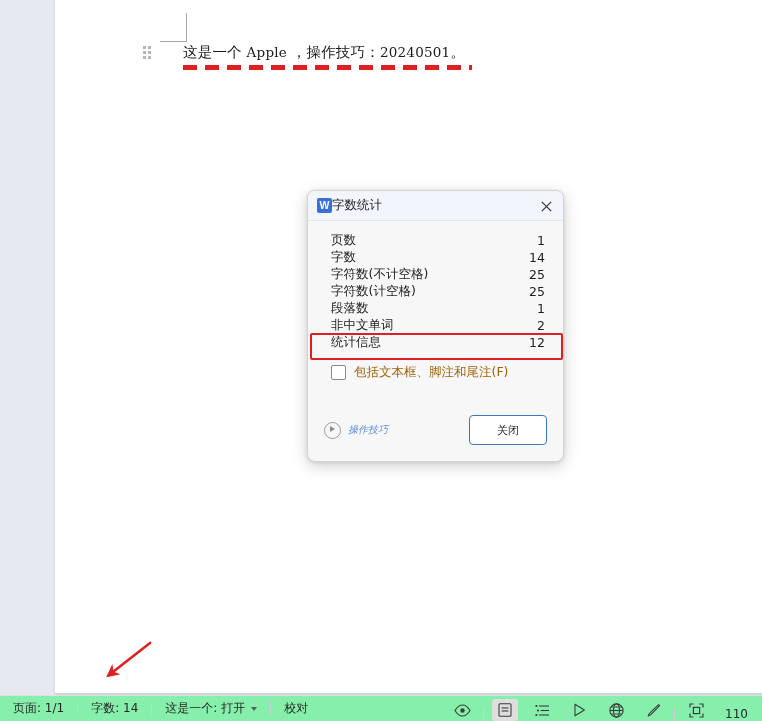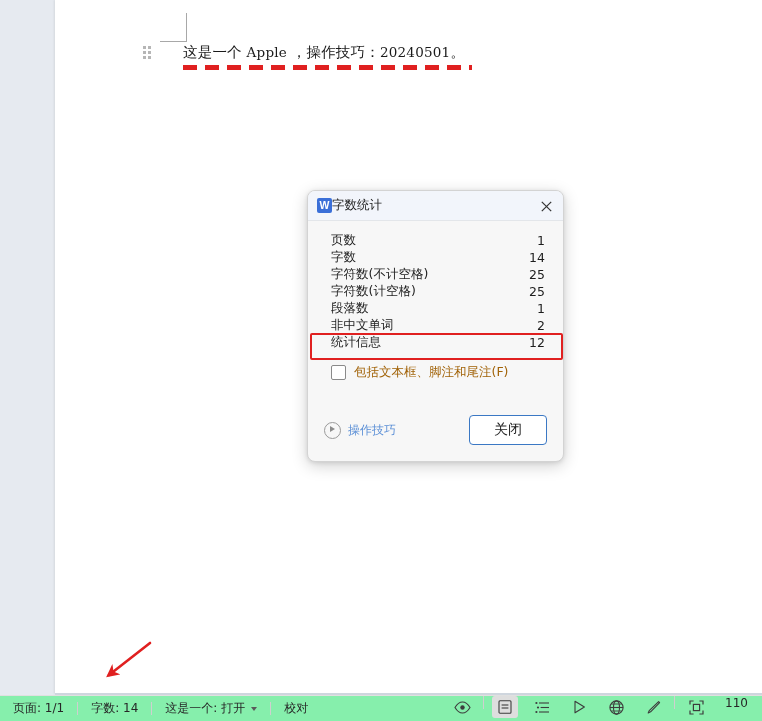--- a/index.html
+++ b/index.html
@@ -253,30 +253,31 @@
   }
   #wc-tips-icon::after {
     content: "";
     position: absolute;
     left: 5px; top: 3.5px;
     border-left: 5px solid #8c8c8c;
     border-top: 3.5px solid transparent;
     border-bottom: 3.5px solid transparent;
   }
   #wc-tips-label {
-    font-size: 12px;
+    font-size: 10px;
     color: #5b8fd6;
     font-family: "DejaVu Sans", sans-serif;
+    font-style: italic;
   }
   #wc-close-button {
     width: 78px; height: 30px;
     background: #ffffff;
     border: 1px solid #3b78c4;
     border-radius: 4px;
-    font-size: 14px;
+    font-size: 11px;
     color: #1d1d1d;
     font-family: "DejaVu Sans", sans-serif;
     cursor: pointer;
     padding: 0;
   }
 
   
   #statusbar {
     position: absolute;
     left: 0; bottom: 0;
@@ -315,21 +316,21 @@
   .sb-caret {
     width: 0; height: 0;
     border-left: 3.5px solid transparent;
     border-right: 3.5px solid transparent;
     border-top: 4px solid #5a5a5a;
     margin-left: 2px;
   }
   #status-right {
     margin-left: auto;
     display: flex;
-    align-items: flex-start;
+    align-items: flex-end;
     height: 100%;
     padding-right: 8px;
     gap: 5px;
   }
   .sb-icon {
     width: 26px; height: 22px;
     display: flex;
     align-items: center;
     justify-content: center;
     cursor: pointer;

